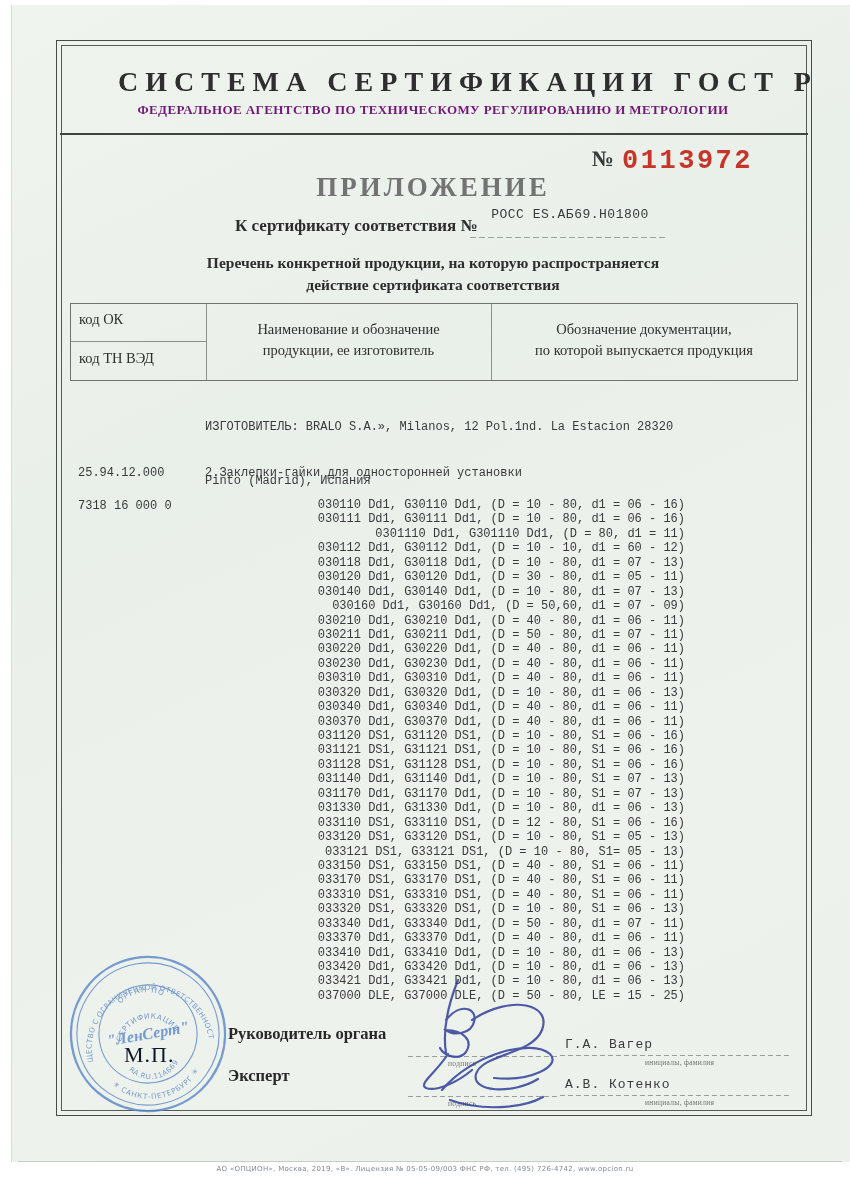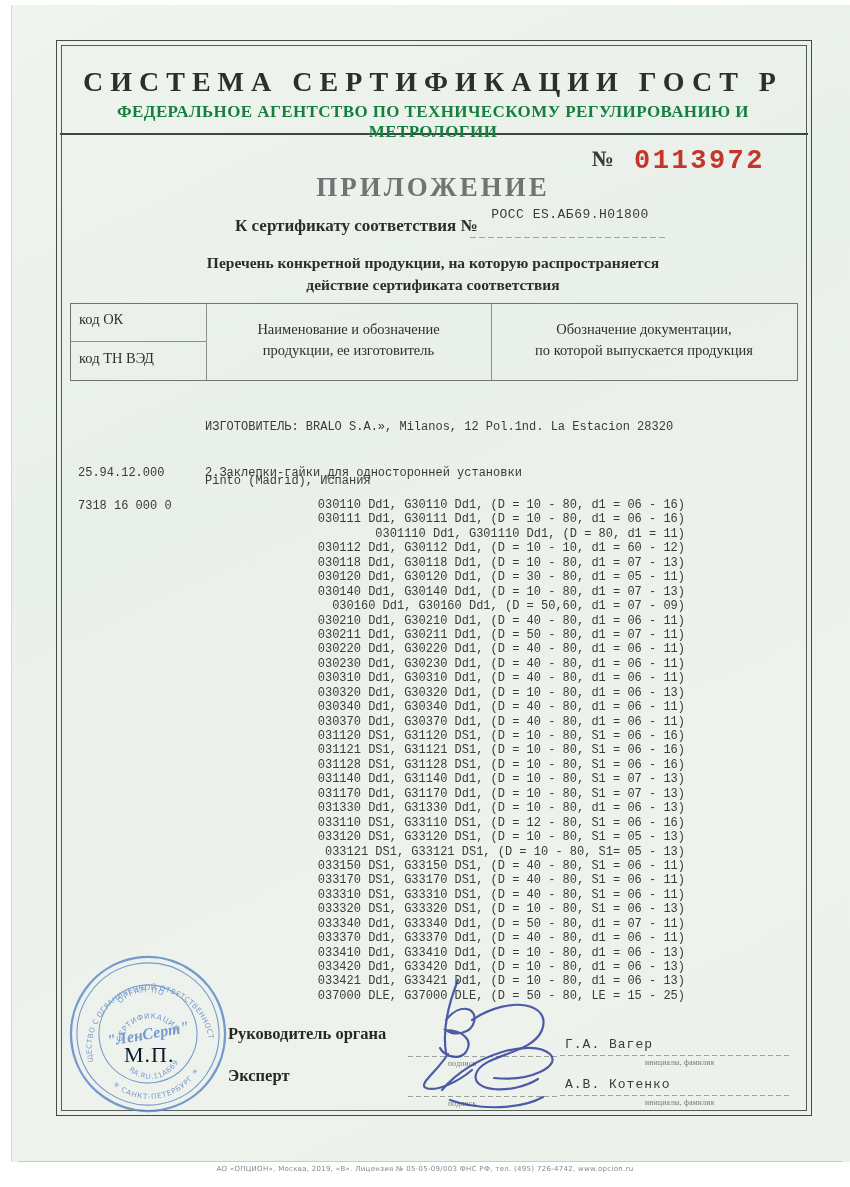--- a/index.html
+++ b/index.html
@@ -11,27 +11,27 @@
   .paper-bottom-edge{position:absolute;left:18px;top:1161px;width:824px;height:1px;background:#c6ccc6;}
 
   .frame-outer{position:absolute;left:56px;top:40px;width:754px;height:1074px;
                border:1.6px solid #454b46;}
   .frame-inner{position:absolute;left:4px;top:4px;right:4px;bottom:4px;border:1px solid #555c55;}
   .header-sep{position:absolute;left:60px;top:133px;width:748px;height:2px;background:#3e443f;}
 
   .t-center{text-align:center;}
   .abs{position:absolute;}
 
-  .sys-title{left:56px;top:66px;width:754px;font-size:28px;font-weight:bold;letter-spacing:7px;color:#2e2e2e;}
-  .agency-title{left:56px;top:102px;width:754px;font-size:17px;font-weight:bold;letter-spacing:0.4px;color:#15803d;}
+  .sys-title{left:56px;top:66px;width:754px;font-size:28px;font-weight:bold;letter-spacing:7px;color:#2e2e2e;padding-left:35px;}
+  .agency-title{left:56px;top:102px;width:754px;font-size:13px;font-weight:bold;letter-spacing:0.4px;color:#701a75;}
 
   .serial{left:592px;top:146px;white-space:nowrap;}
   .serial .no{font-size:22px;font-weight:bold;color:#3a3a3a;vertical-align:top;}
   .serial .digits{font-family:"Liberation Mono","DejaVu Sans Mono",monospace;
-                  font-size:27px;font-weight:bold;letter-spacing:2.5px;color:#c5352b;margin-left:20px;}
+                  font-size:27px;font-weight:bold;letter-spacing:2.5px;color:#c5352b;margin-left:8px;}
 
   .doc-title{left:56px;top:172px;width:754px;font-size:27px;font-weight:bold;letter-spacing:3px;color:#737373;}
 
   .cert-label{left:235px;top:216px;font-size:17px;font-weight:bold;color:#2d2d2d;}
   .cert-number{left:472px;top:207px;width:196px;text-align:center;
                font-family:"Liberation Mono","DejaVu Sans Mono",monospace;font-size:13px;color:#43464a;letter-spacing:0.5px;}
   .cert-underline{left:470px;top:237px;width:196px;height:1px;
                   background:repeating-linear-gradient(90deg,#9ba49b 0 6px,transparent 6px 9px);}
 
   .subtitle1{left:56px;top:254px;width:754px;font-size:15.5px;font-weight:bold;color:#2d2d2d;}

